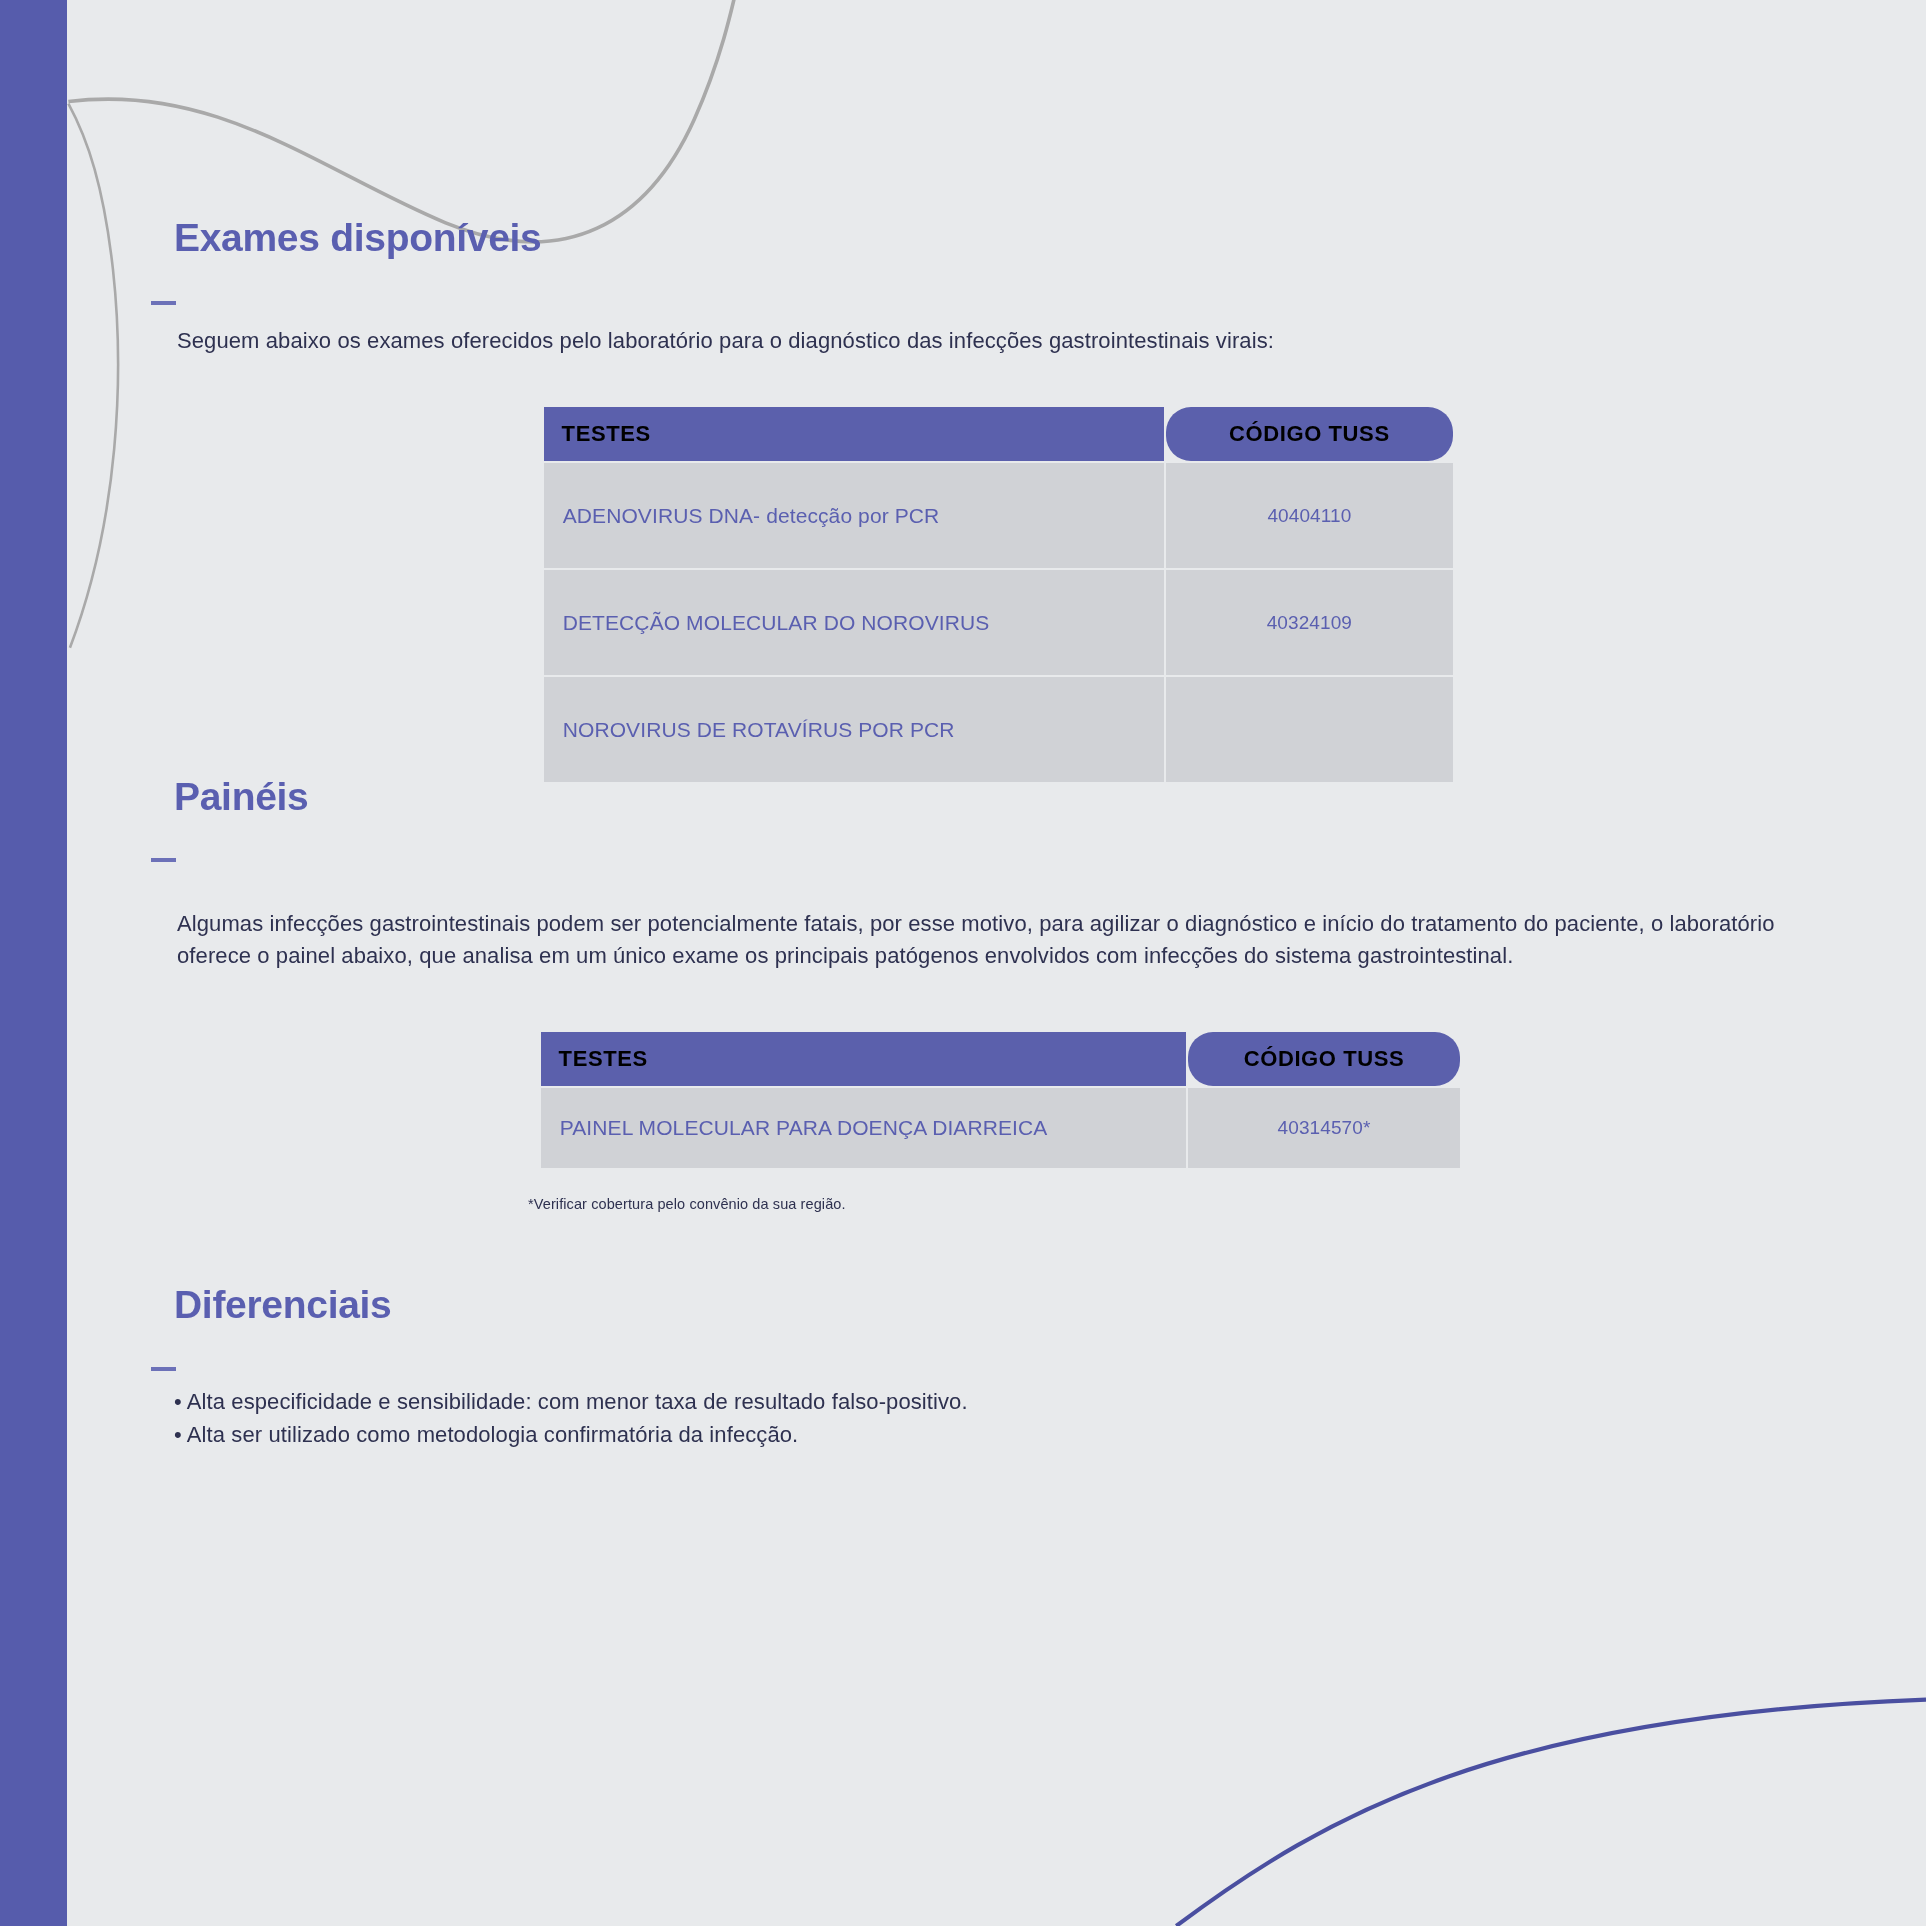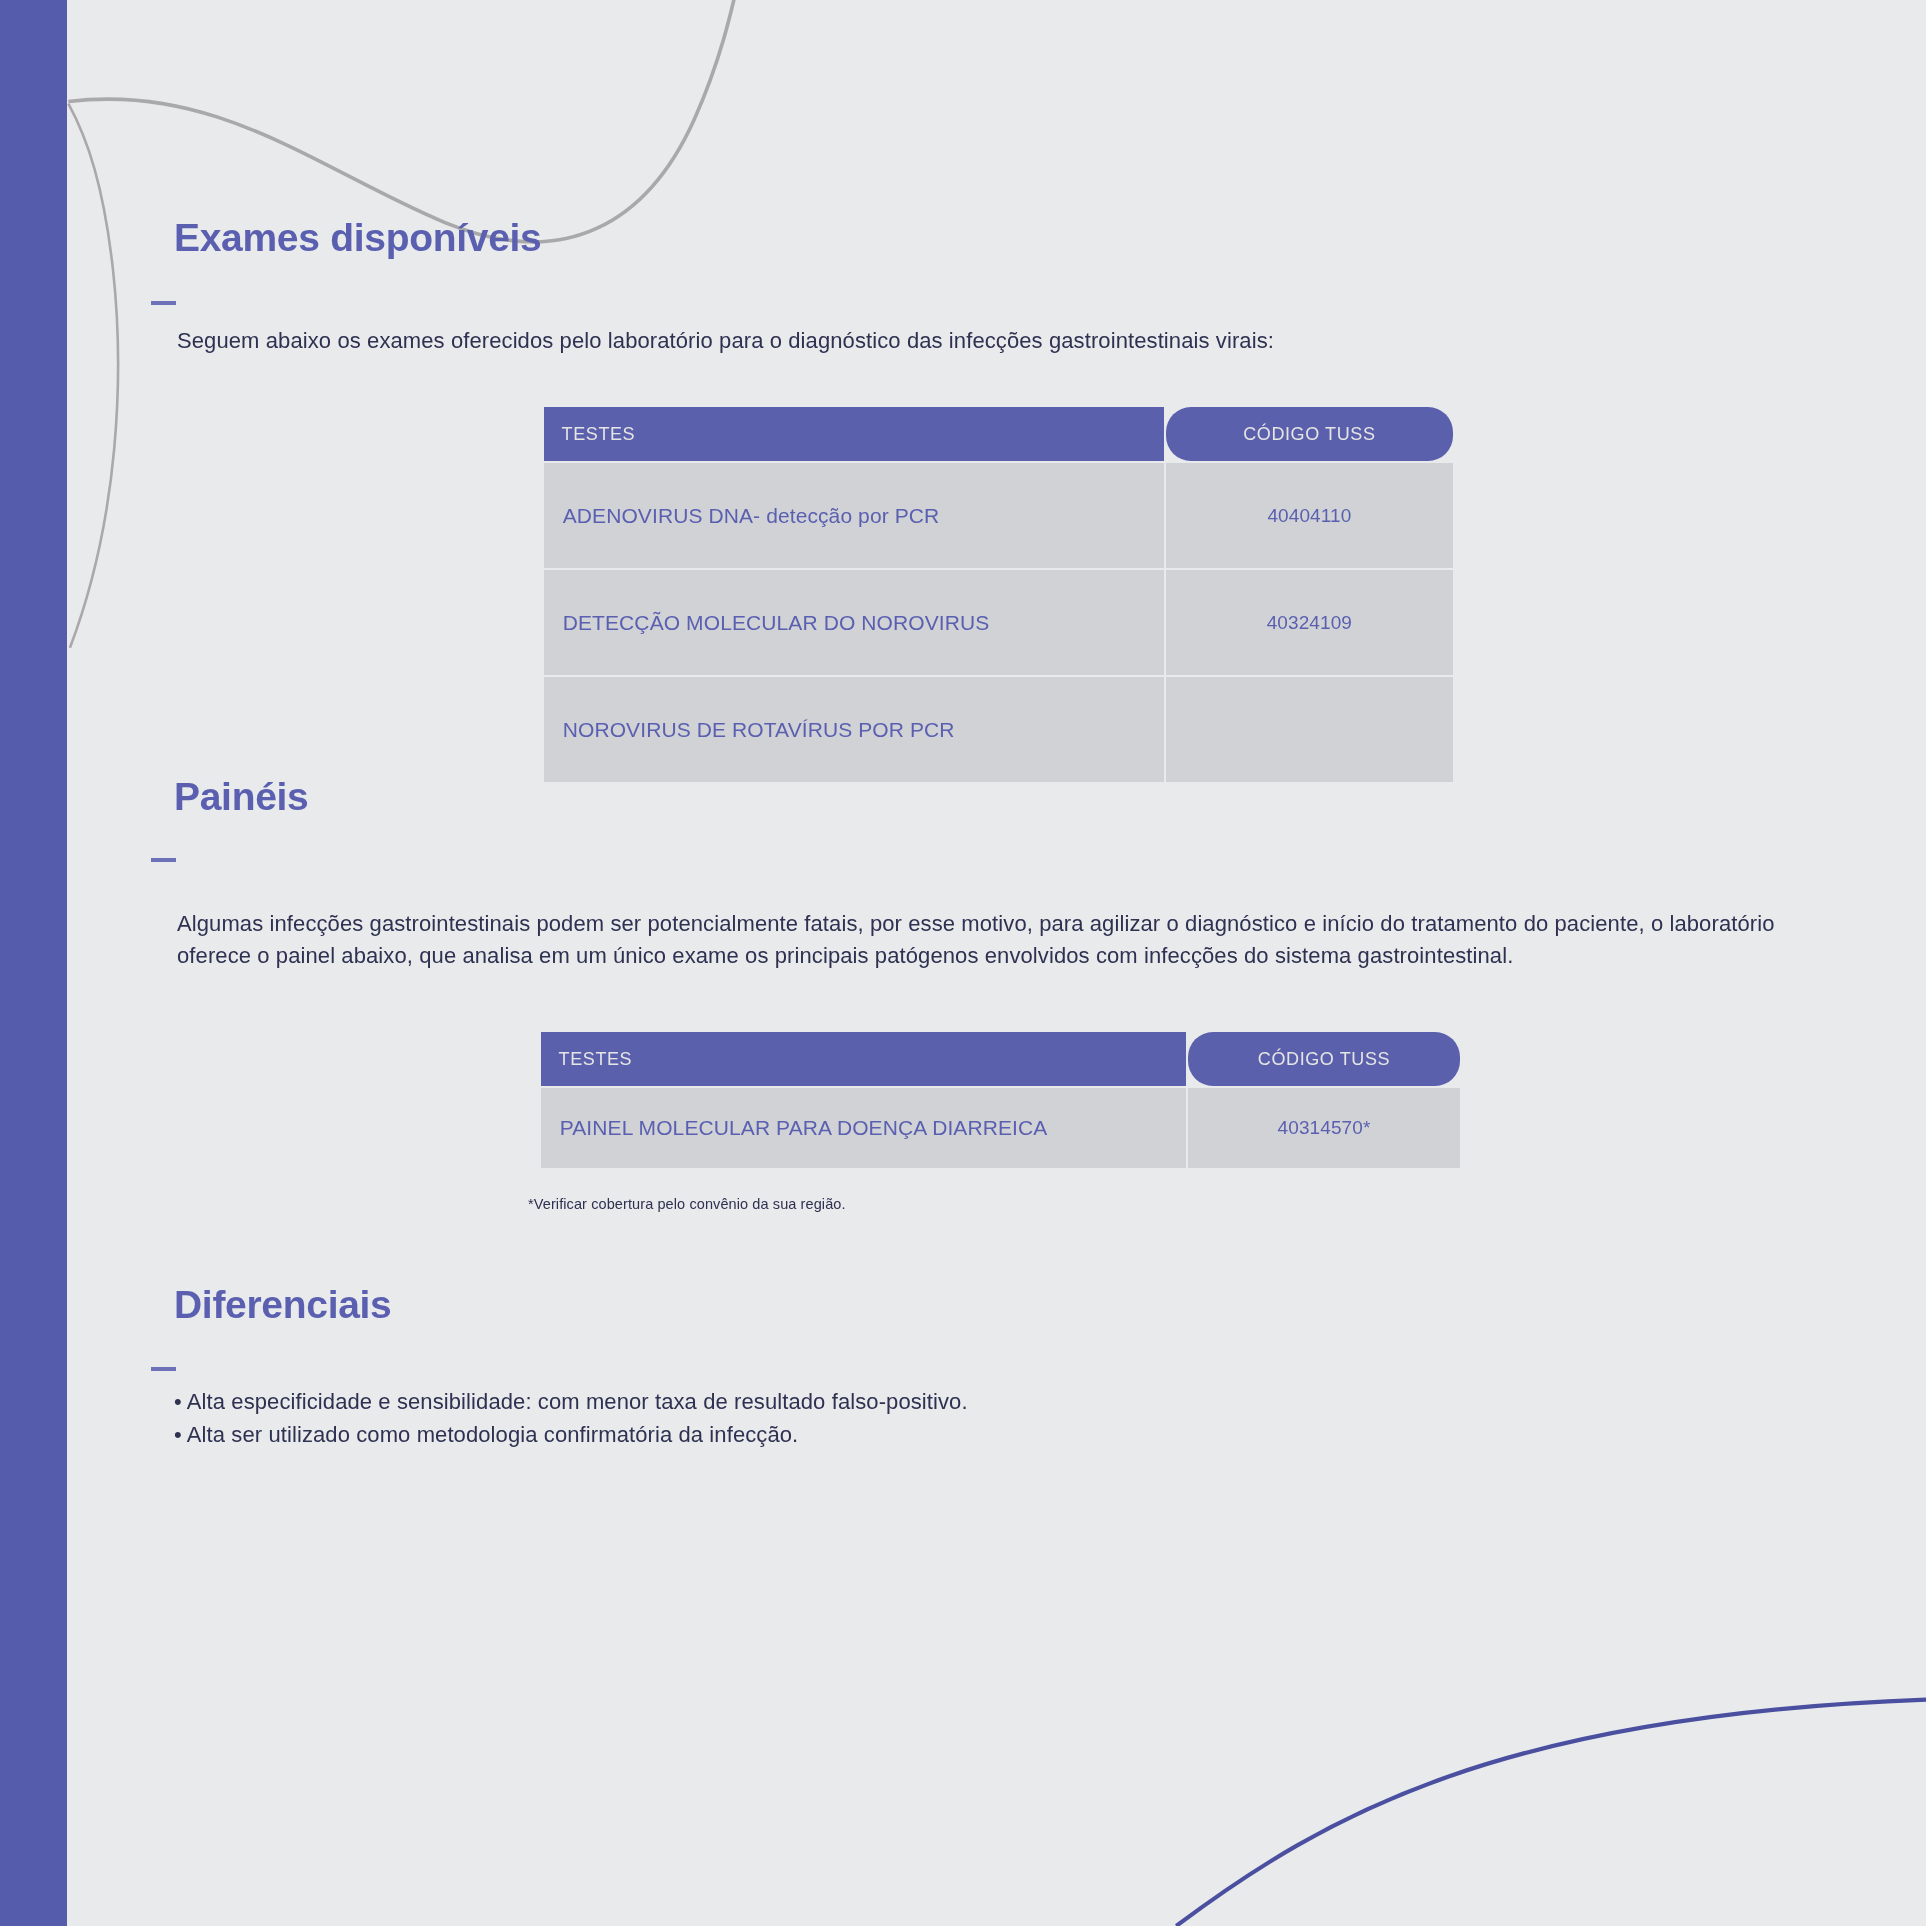--- a/index.html
+++ b/index.html
@@ -77,23 +77,23 @@
 
   
   .exam-table {
     position: absolute;
     border-collapse: separate;
     border-spacing: 2.1px;
     background: transparent;
   }
   .exam-table th {
     background: #5B60AC;
-    color: #e5e5e5;
-    font-size: 18px;
-    font-weight: 400;
+    color: #000000;
+    font-size: 22px;
+    font-weight: 700;
     letter-spacing: 0.6px;
     text-align: left;
     padding: 13.5px 0 13.5px 17.6px;
     vertical-align: middle;
     height: 27px;
   }
   .exam-table th.tuss-head {
     text-align: center;
     padding-left: 0;
     border-radius: 25px;

